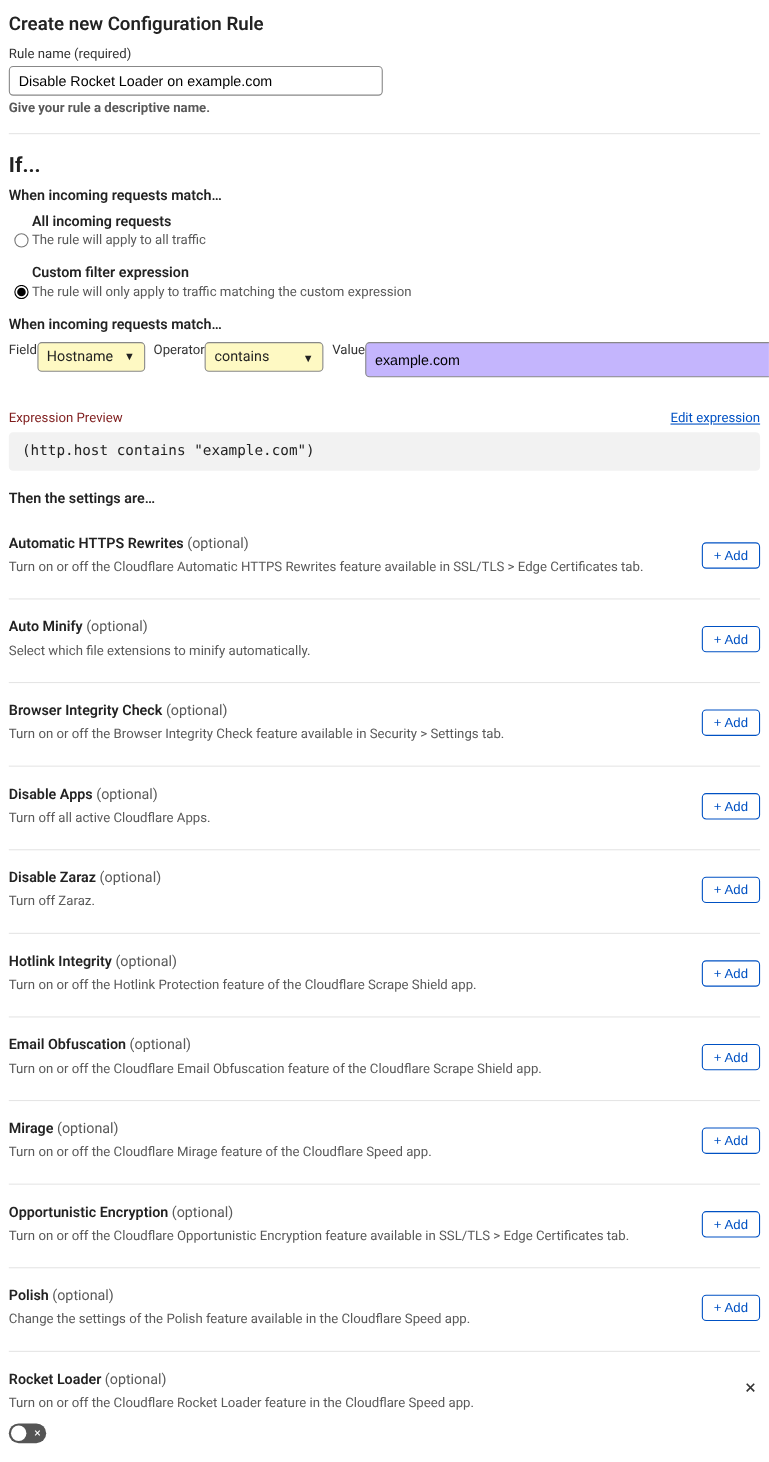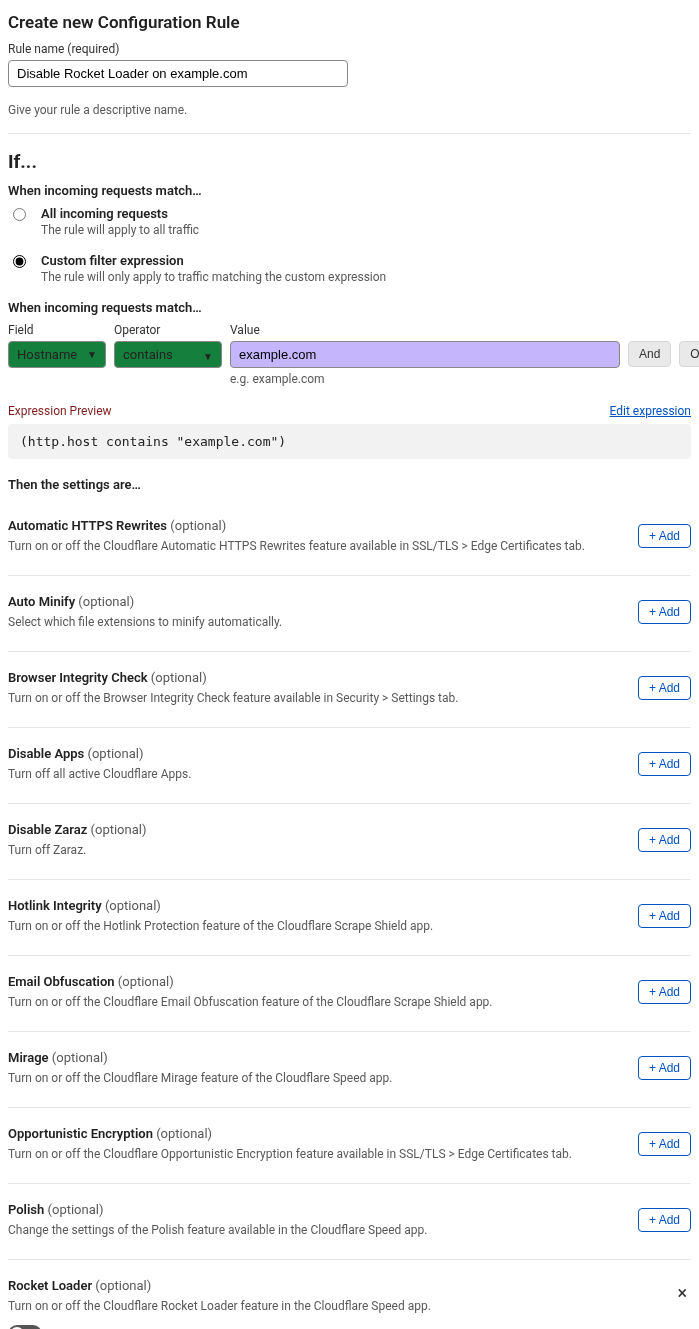--- a/index.html
+++ b/index.html
@@ -18,21 +18,22 @@
     margin: 4px 0 10px 0;
   }
   .label-sm {
     font-size: 12px;
     color: #333;
     margin-bottom: 4px;
   }
   .hint {
     font-size: 12px;
     color: #595959;
-    margin-top: 16px;
+    margin-top: 4px;
+    font-weight: bold;
   }
   input[type=text] {
     font-size: 13px;
     padding: 5px 8px;
     border: 1px solid #888;
     border-radius: 4px;
   }
   .rule-name-input {
     width: 340px;
   }
@@ -46,58 +47,57 @@
     font-weight: 700;
     margin: 16px 0 10px 0;
   }
   .bold-label {
     font-size: 13px;
     font-weight: 600;
     margin: 6px 0 8px 0;
   }
   .radio-row {
     display: flex;
-    align-items: flex-start;
-    gap: 12px;
+    align-items: flex-end;
     margin-bottom: 16px;
   }
   .radio-row input[type=radio] {
     margin-top: 2px;
     accent-color: #000;
   }
   .radio-body .rtitle {
     font-size: 13px;
     font-weight: 600;
   }
   .radio-body .rdesc {
     font-size: 12px;
     color: #595959;
     margin-top: 2px;
   }
   .filter-row {
     display: flex;
     gap: 8px;
     align-items: flex-start;
   }
-  .field-col { display: flex; flex-direction: column; }
+  .field-col { display: flex; flex-direction: row; }
   .field-col .col-label {
     font-size: 12px;
     color: #333;
     margin-bottom: 4px;
   }
   .sel {
     position: relative;
     display: flex;
     align-items: center;
     justify-content: space-between;
     border: 1px solid #888;
     border-radius: 4px;
     padding: 5px 8px;
     font-size: 13px;
-    background: #15803d;
+    background: #fef9c3;
     cursor: pointer;
   }
   .sel .caret {
     margin-left: 8px;
     font-size: 10px;
   }
   .sel-field { width: 98px; }
   .sel-op { width: 108px; align-items: flex-end; }
   .value-input {
     width: 390px;

